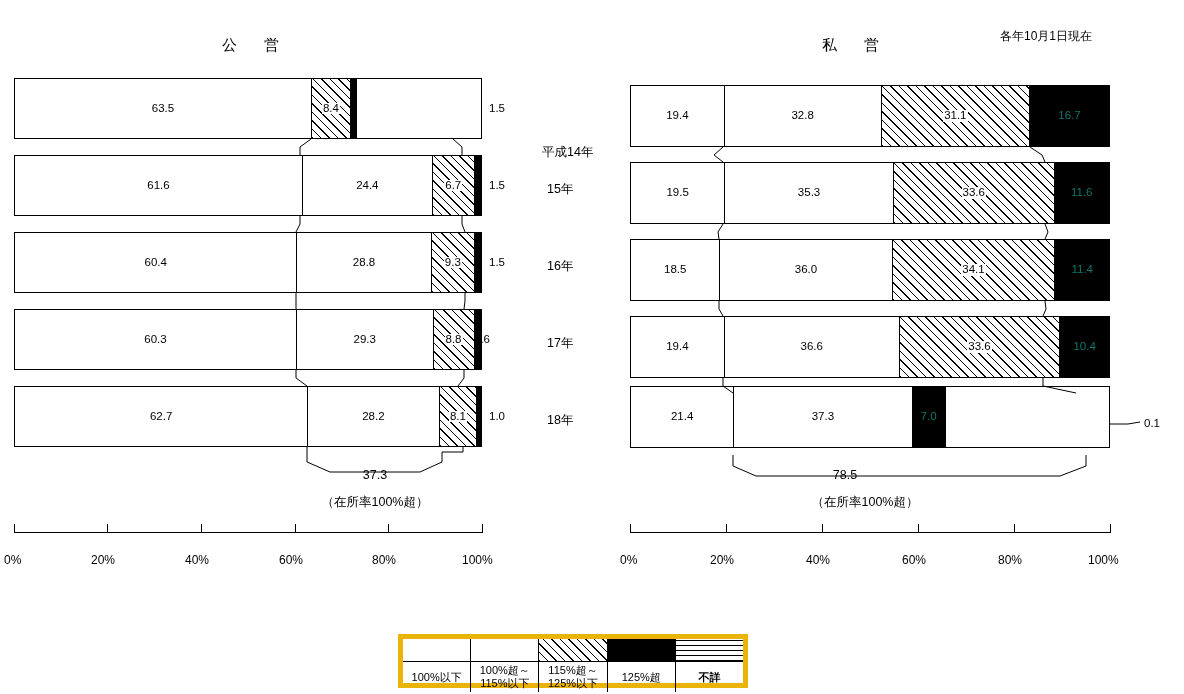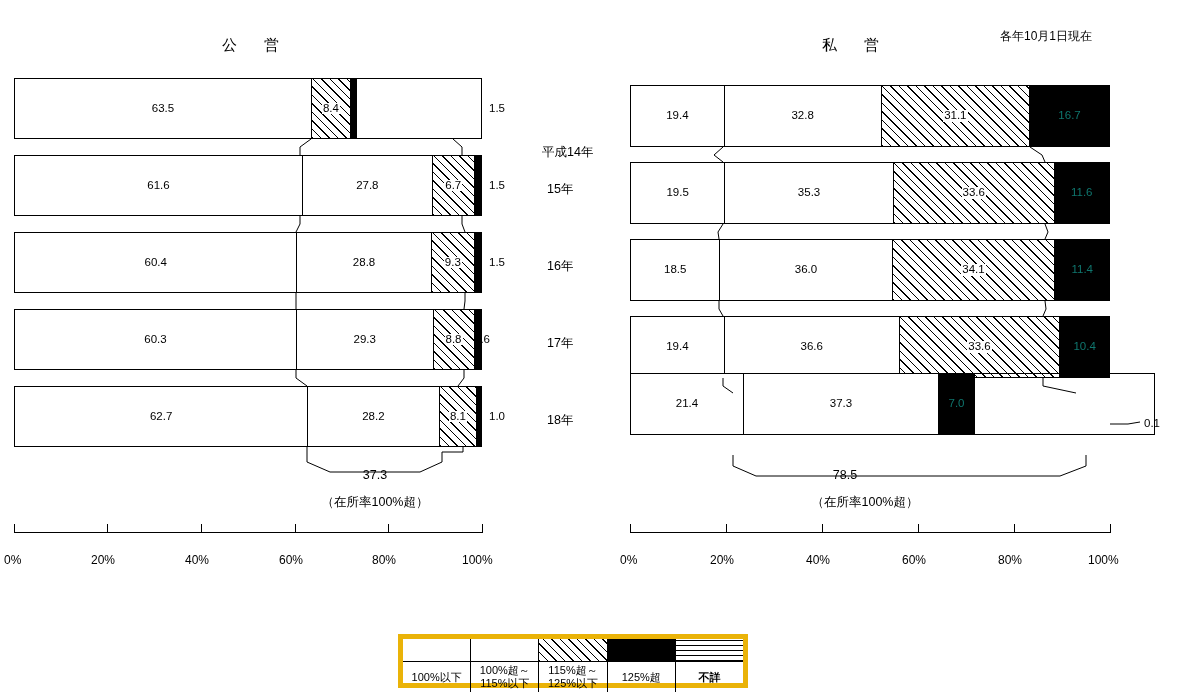--- a/index.html
+++ b/index.html
@@ -72,21 +72,21 @@
   <div class="seg f-black" style="width:1.5%"></div>
 </div>
 <div class="outside-lab" style="left:489px;top:102px;">1.5</div>
 <div class="year-lab" style="left:542px;top:104px;margin-top:40px;">平成14年</div>
 
 <div class="bar-row" style="left:14px;top:155px;width:468px;height:61px;">
   <div class="seg f-plain" style="width:61.6%">
       <span>61.6</span>
     </div>
   <div class="seg f-dot" style="width:27.8%">
-      <span>27.8</span>
+      <span>24.4</span>
     </div>
   <div class="seg f-diag" style="width:9.1%">
       <span>6.7</span>
     </div>
   <div class="seg f-black" style="width:1.5%"></div>
 </div>
 <div class="outside-lab" style="left:489px;top:179px;">1.5</div>
 <div class="year-lab" style="left:547px;top:181px;">15年</div>
 
 <div class="bar-row" style="left:14px;top:232px;width:468px;height:61px;">
@@ -204,21 +204,21 @@
       <span>36.6</span>
     </div>
   <div class="seg f-diag" style="width:33.6%">
       <span>33.6</span>
     </div>
   <div class="seg f-black" style="width:10.4%">
       <span>10.4</span>
     </div>
 </div>
 
-<div class="bar-row" style="left:630px;top:373px;width:525px;height:62px;text-align:right;">
+<div class="bar-row" style="left:630px;top:386px;width:480px;height:62px;text-align:right;">
   <div class="seg f-plain" style="width:21.4%">
       <span>21.4</span>
     </div>
   <div class="seg f-dot" style="width:37.3%">
       <span>37.3</span>
     </div>
   <div class="seg f-black" style="width:6.9%">
       <span>7.0</span>
     </div>
   <div class="seg f-grid" style="width:0.1%"></div>

